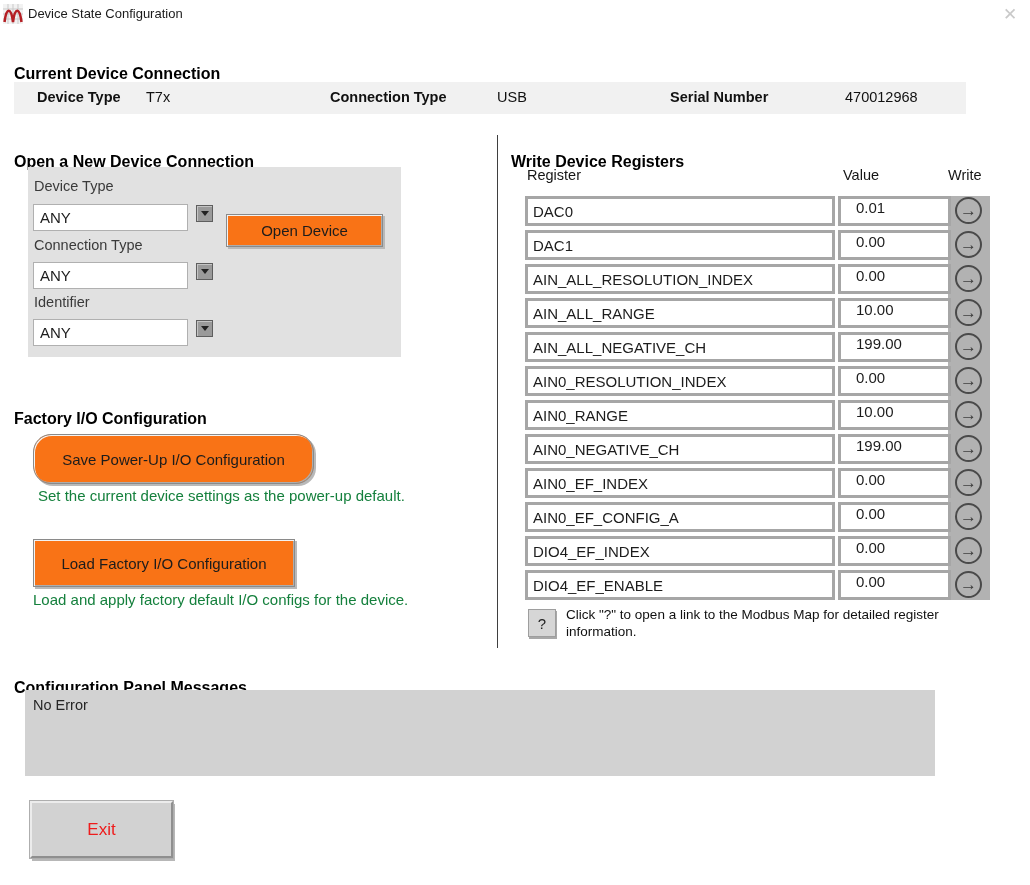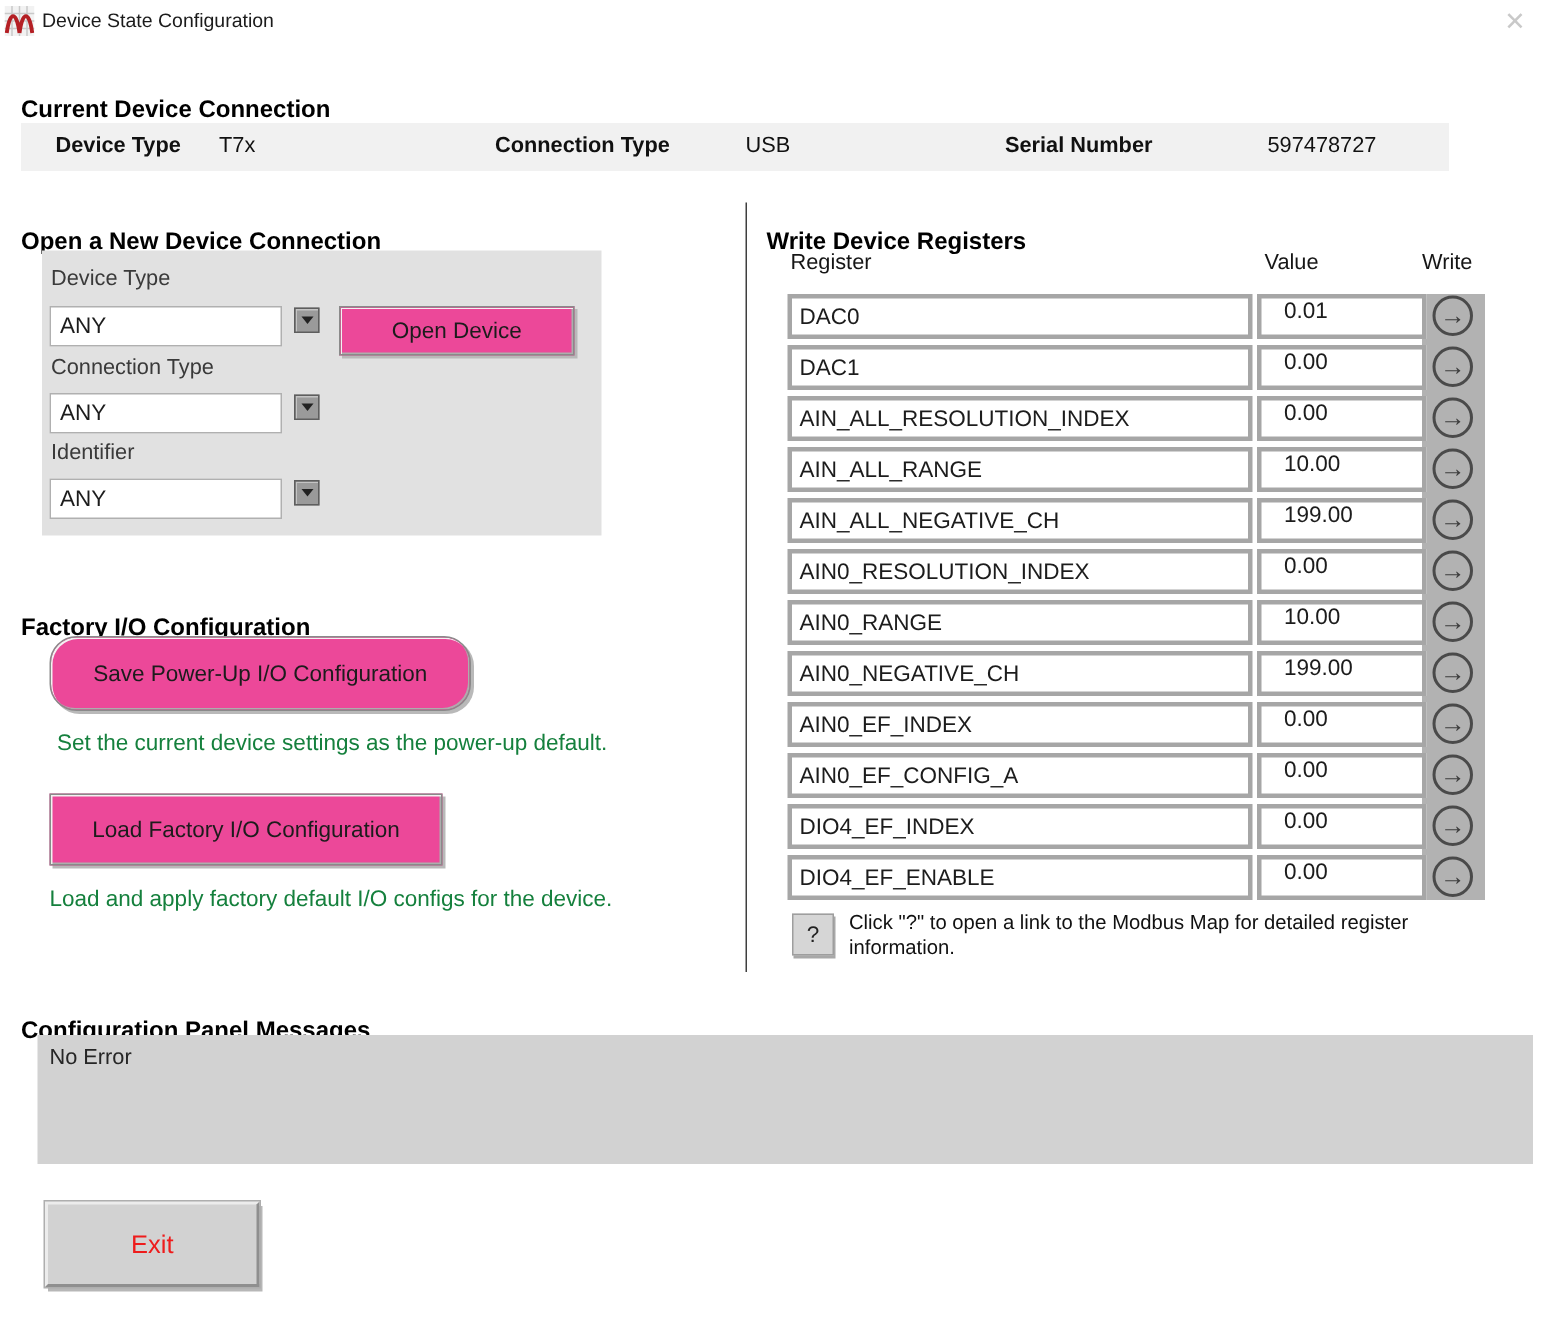--- a/index.html
+++ b/index.html
@@ -30,25 +30,25 @@
   .plabel { position:absolute; font-size:14.5px; color:#3a3a3a; white-space:nowrap; }
   .tfield { position:absolute; background:#fff; border:1px solid #b0b0b0;
             font-size:15px; color:#1c1c1c; display:flex; align-items:center;
             padding-left:6px; }
   .ddbtn { position:absolute; width:17px; height:17px; background:#9a9a9a;
            border:1px solid #5e5e5e; box-shadow: inset 1px 1px 0 #c4c4c4;
            display:flex; align-items:center; justify-content:center; cursor:default; }
   .ddbtn .tri { width:0; height:0; border-left:4px solid transparent;
                 border-right:4px solid transparent; border-top:5px solid #222; }
 
-  .btn3d { position:absolute; background:#ec4899;
+  .btn3d { position:absolute; background:#f97316;
            border:1px solid #8a8a8a;
            box-shadow: inset 1px 1px 0 #f2f2f2, inset -1px -1px 0 #adadad, 2px 2px 0 #b9b9b9;
            display:flex; align-items:center; justify-content:center;
-           font-size:15px; color:#1c1c1c; cursor:default; white-space:nowrap; }
+           font-size:15px; color:#1c1c1c; cursor:default; white-space:nowrap;margin-top:10px; }
 
   .caption { position:absolute; font-size:15px; color:#15803d; white-space:nowrap; }
 
   
   #divider { left:497px; top:135px; width:1px; height:513px; background:#3f3f3f; }
 
   
   .colhdr { position:absolute; top:167px; font-size:14.5px; color:#161616; }
   #reg-table { left:525px; top:196px; width:465px; }
   .reg-row { position:absolute; left:0; height:30px; }
@@ -63,21 +63,21 @@
        border:2px solid #4a4a4a; color:#3d3d3d; font-size:17px; line-height:23px;
        text-align:center; cursor:default; background:transparent; font-weight:bold;}
 
   #help-btn { left:528px; top:609px; width:28px; height:28px; background:#d6d6d6;
        border:1px solid #9e9e9e; box-shadow: 1px 2px 0 #a8a8a8;
        display:flex; align-items:center; justify-content:center;
        font-size:15px; color:#222; cursor:default; }
   #help-text { left:566px; top:606px; width:430px; font-size:13.5px; color:#111; line-height:17px; }
 
   
-  #msg-box { left:25px; top:690px; width:997px; height:86px; background:#d2d2d2;
+  #msg-box { left:25px; top:690px; width:910px; height:86px; background:#d2d2d2;
              padding:7px 0 0 8px; font-size:14.5px; color:#262626; }
 
   
   #exit-btn { left:30px; top:801px; width:143px; height:57px; background:#d2d2d2;
        border:2px solid; border-color:#ececec #8f8f8f #8f8f8f #ececec;
        outline:1px solid #aeaeae; box-shadow: 2px 3px 0 #b7b7b7;
        display:flex; align-items:center; justify-content:center;
        font-size:17px; cursor:default; }
 </style>
 </head>
@@ -102,21 +102,21 @@
     <span class="abs" id="close-x">✕</span>
   </div>
 
   <div class="abs h1" style="left:14px; top:49px;">Current Device Connection</div>
   <div class="abs" id="conn-bar">
     <span class="cl b" style="left:23px">Device Type</span>
     <span class="cl" style="left:132px">T7x</span>
     <span class="cl b" style="left:316px">Connection Type</span>
     <span class="cl" style="left:483px">USB</span>
     <span class="cl b" style="left:656px">Serial Number</span>
-    <span class="cl" style="left:831px">597478727</span>
+    <span class="cl" style="left:831px">470012968</span>
   </div>
 
   <div class="abs h1" style="left:14px; top:137px;">Open a New Device Connection</div>
   <div class="abs" id="open-panel">
     <span class="plabel" style="left:6px; top:11px;">Device Type</span>
     <div class="tfield" style="left:5px; top:37px; width:155px; height:27px;">
       <span>ANY</span>
     </div>
     <div class="ddbtn" style="left:168px; top:38px;">
       <span class="tri"></span>

